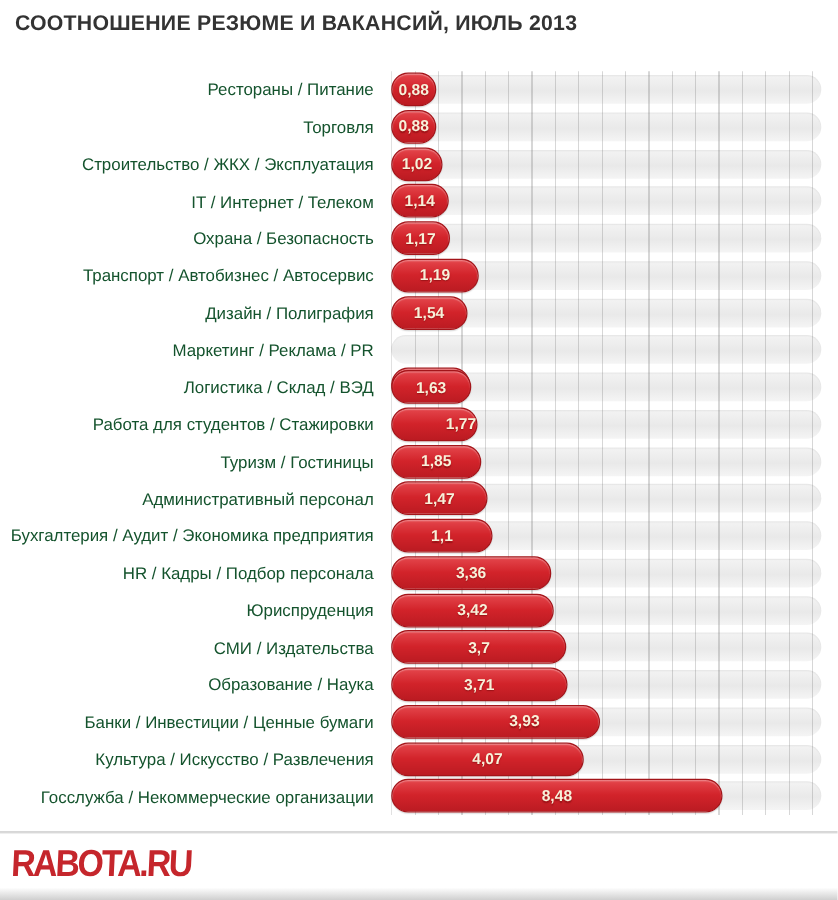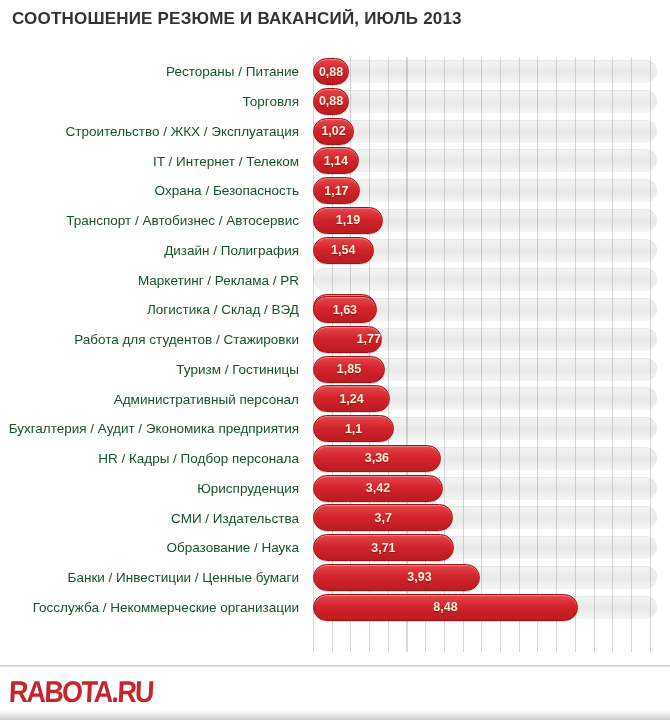--- a/index.html
+++ b/index.html
@@ -218,21 +218,21 @@
           <div class="bar" style="width: 72px;">
             <span class="val">1,85</span>
           </div>
         </div>
       </div>
       <div class="row">
         <div class="label">Административный персонал</div>
         <div class="plot">
           <div class="track"></div>
           <div class="bar" style="width: 77.1px;">
-            <span class="val">1,24</span>
+            <span class="val">1,47</span>
           </div>
         </div>
       </div>
       <div class="row">
         <div class="label">Бухгалтерия / Аудит / Экономика предприятия</div>
         <div class="plot">
           <div class="track"></div>
           <div class="bar" style="width: 81.2px;">
             <span class="val">1,1</span>
           </div>
@@ -273,20 +273,29 @@
             <span class="val">3,71</span>
           </div>
         </div>
       </div>
       <div class="row">
         <div class="label">Банки / Инвестиции / Ценные бумаги</div>
         <div class="plot">
           <div class="track"></div>
           <div class="bar" style="width: 167px; padding-left: 46px;">
             <span class="val">3,93</span>
+          </div>
+        </div>
+      </div>
+      <div class="row">
+        <div class="label">Культура / Искусство / Развлечения</div>
+        <div class="plot">
+          <div class="track"></div>
+          <div class="bar" style="width: 154.1px;">
+            <span class="val">4,07</span>
           </div>
         </div>
       </div>
       <div class="row">
         <div class="label">Госслужба / Некоммерческие организации</div>
         <div class="plot">
           <div class="track"></div>
           <div class="bar" style="width: 265px;">
             <span class="val">8,48</span>
           </div>

